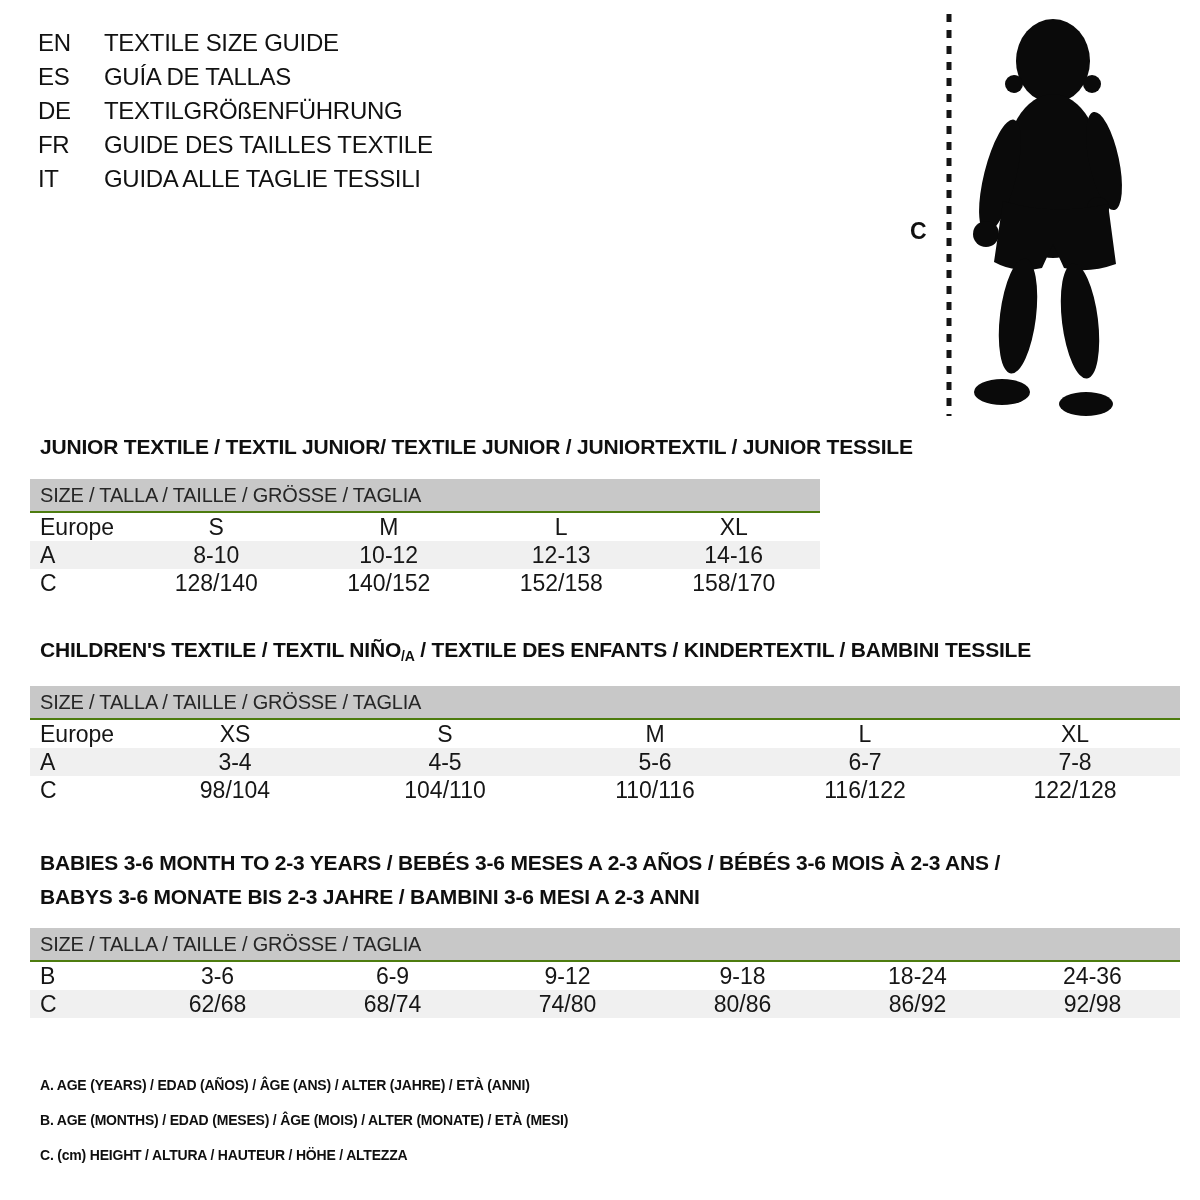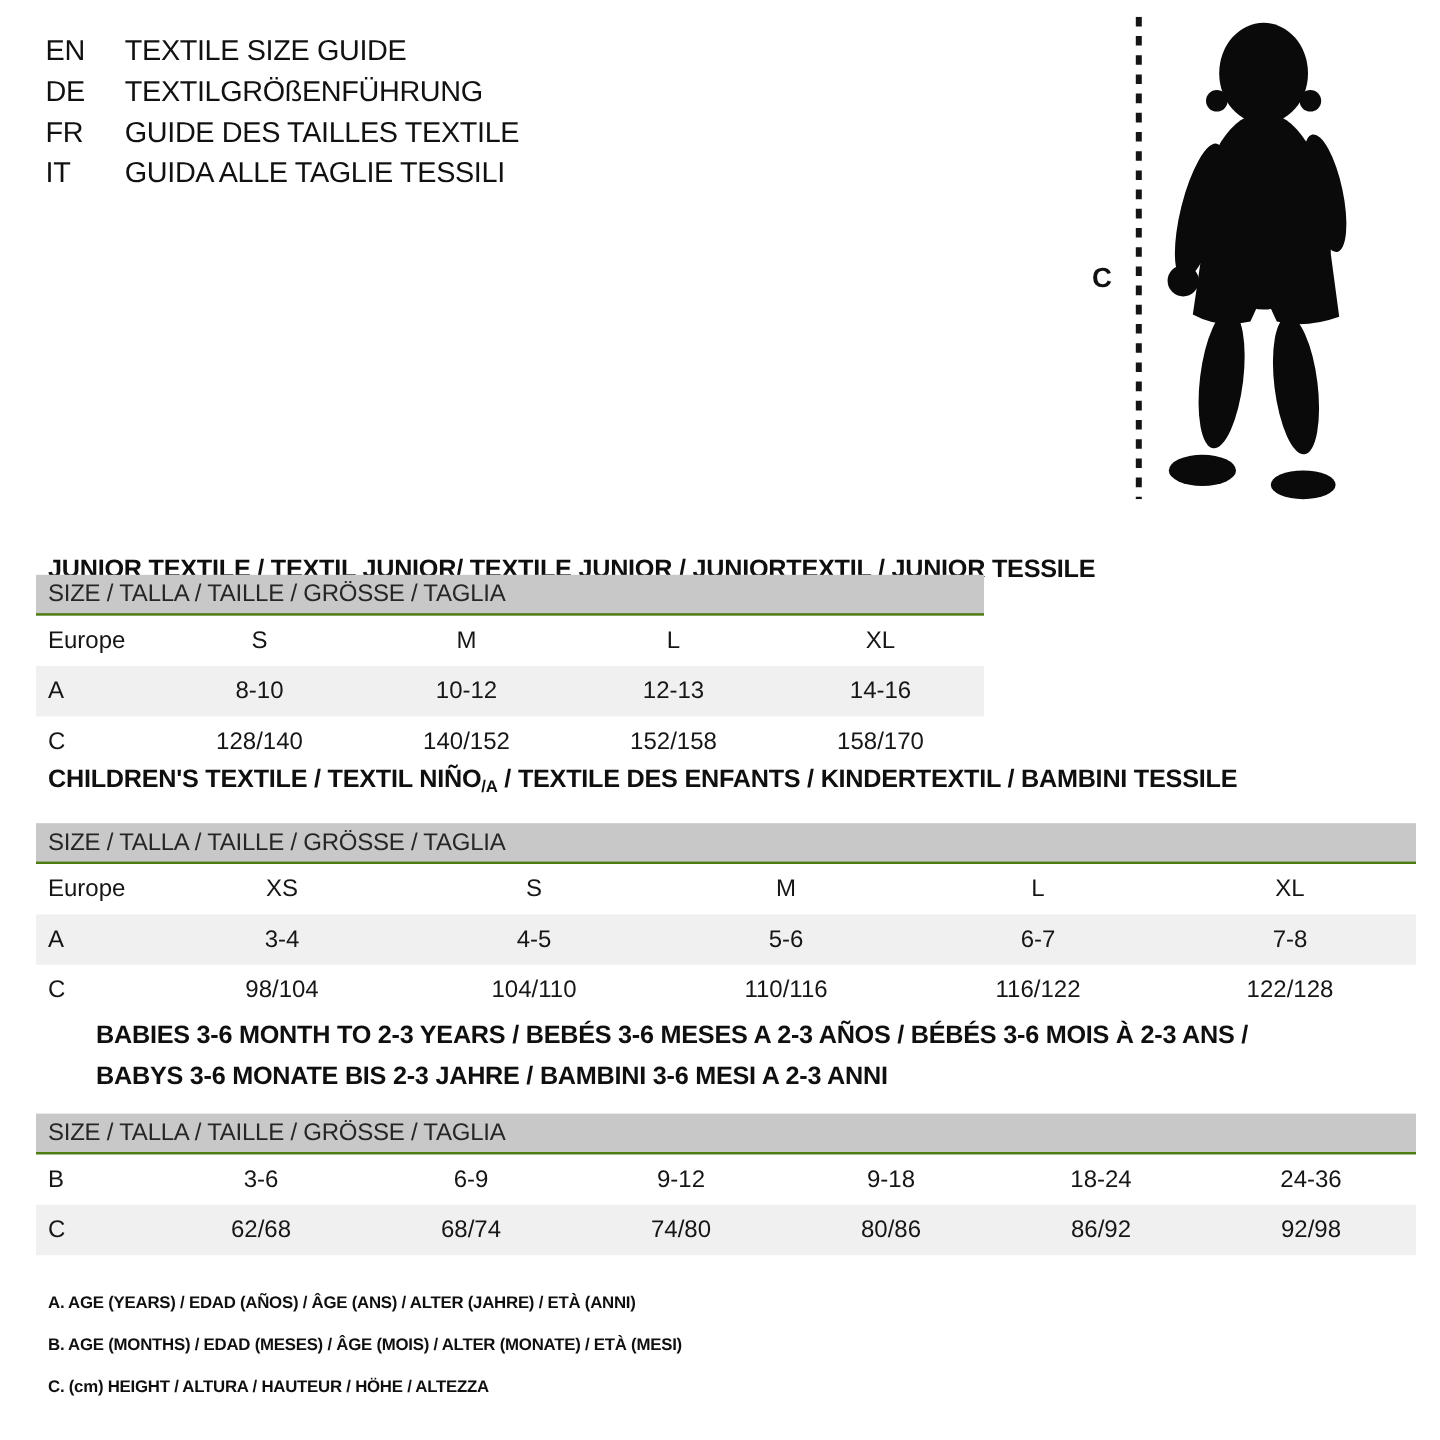--- a/index.html
+++ b/index.html
@@ -13,47 +13,51 @@
   .lang-row{display:grid;grid-template-columns:66px auto;line-height:34px;
     font-size:24px;font-weight:normal;letter-spacing:-0.3px;white-space:nowrap;}
   
   .measure-label{position:absolute;left:910px;top:218px;font-size:23px;font-weight:bold;}
   .dotted-line{position:absolute;left:944px;top:14px;width:10px;height:402px;}
   .silhouette{position:absolute;left:958px;top:16px;width:184px;height:402px;}
   
   .section-heading{position:absolute;left:40px;font-size:21px;font-weight:bold;
     letter-spacing:-0.2px;white-space:nowrap;color:#0f0f0f;}
   .section-heading .subscript{font-size:14px;vertical-align:-4px;}
-  .two-line{line-height:34px;margin-left:40px;}
+  .two-line{line-height:34px;}
   
   .size-table{position:absolute;left:30px;}
   .size-bar{height:32px;line-height:32px;background:#c8c8c8;
     border-bottom:2px solid #4d7c0f;padding-left:10px;font-size:20px;
     color:#262626;letter-spacing:-0.2px;white-space:nowrap;}
-  .t-row{display:grid;height:42px;align-items:center;font-size:20px;color:#161616;}
+  .t-row{display:grid;height:28px;align-items:center;font-size:23px;color:#161616;}
   .cols4{grid-template-columns:100px repeat(4,1fr);}
   .cols5{grid-template-columns:100px repeat(5,1fr);}
   .cols6{grid-template-columns:100px repeat(6,1fr);}
   .t-row .lbl{padding-left:10px;text-align:left;}
   .t-row .val{text-align:center;}
   .striped{background:#f0f0f0;}
   
   .legend{position:absolute;left:40px;top:1068px;}
   .legend-line{line-height:35px;font-size:14px;font-weight:bold;
     letter-spacing:-0.2px;white-space:nowrap;color:#0f0f0f;}
 </style>
 </head>
 <body>
 
 <div id="canvas">
 
   <div class="lang-block">
     <div class="lang-row">
       <span>EN</span>
       <span>TEXTILE SIZE GUIDE</span>
+    </div>
+    <div class="lang-row">
+      <span>ES</span>
+      <span>GUÍA DE TALLAS</span>
     </div>
     <div class="lang-row">
       <span>DE</span>
       <span>TEXTILGRÖßENFÜHRUNG</span>
     </div>
     <div class="lang-row">
       <span>FR</span>
       <span>GUIDE DES TAILLES TEXTILE</span>
     </div>
     <div class="lang-row">
@@ -79,21 +83,21 @@
       <ellipse cx="146" cy="145" rx="15" ry="50" transform="rotate(-12 146 145)"></ellipse>
       <circle cx="140" cy="192" r="11"></circle>
       <path d="M45,185 Q95,200 150,188 L158,248 Q130,258 106,252 L95,228 L84,252 Q58,258 36,246 Z"></path>
       <ellipse cx="60" cy="300" rx="18" ry="58" transform="rotate(7 60 300)"></ellipse>
       <ellipse cx="122" cy="305" rx="18" ry="58" transform="rotate(-7 122 305)"></ellipse>
       <ellipse cx="44" cy="376" rx="28" ry="13"></ellipse>
       <ellipse cx="128" cy="388" rx="27" ry="12"></ellipse>
     </g>
   </svg>
 
-  <div class="section-heading" style="top:435px;margin-top:28px;">JUNIOR TEXTILE / TEXTIL JUNIOR/ TEXTILE JUNIOR / JUNIORTEXTIL / JUNIOR TESSILE</div>
+  <div class="section-heading" style="top:435px;">JUNIOR TEXTILE / TEXTIL JUNIOR/ TEXTILE JUNIOR / JUNIORTEXTIL / JUNIOR TESSILE</div>
 
   <div class="size-table" style="top:479px;width:790px;">
     <div class="size-bar">SIZE / TALLA / TAILLE / GRÖSSE / TAGLIA</div>
     <div class="t-row cols4">
       <div class="lbl">Europe</div>
       <div class="val">S</div>
       <div class="val">M</div>
       <div class="val">L</div>
       <div class="val">XL</div>
     </div>

